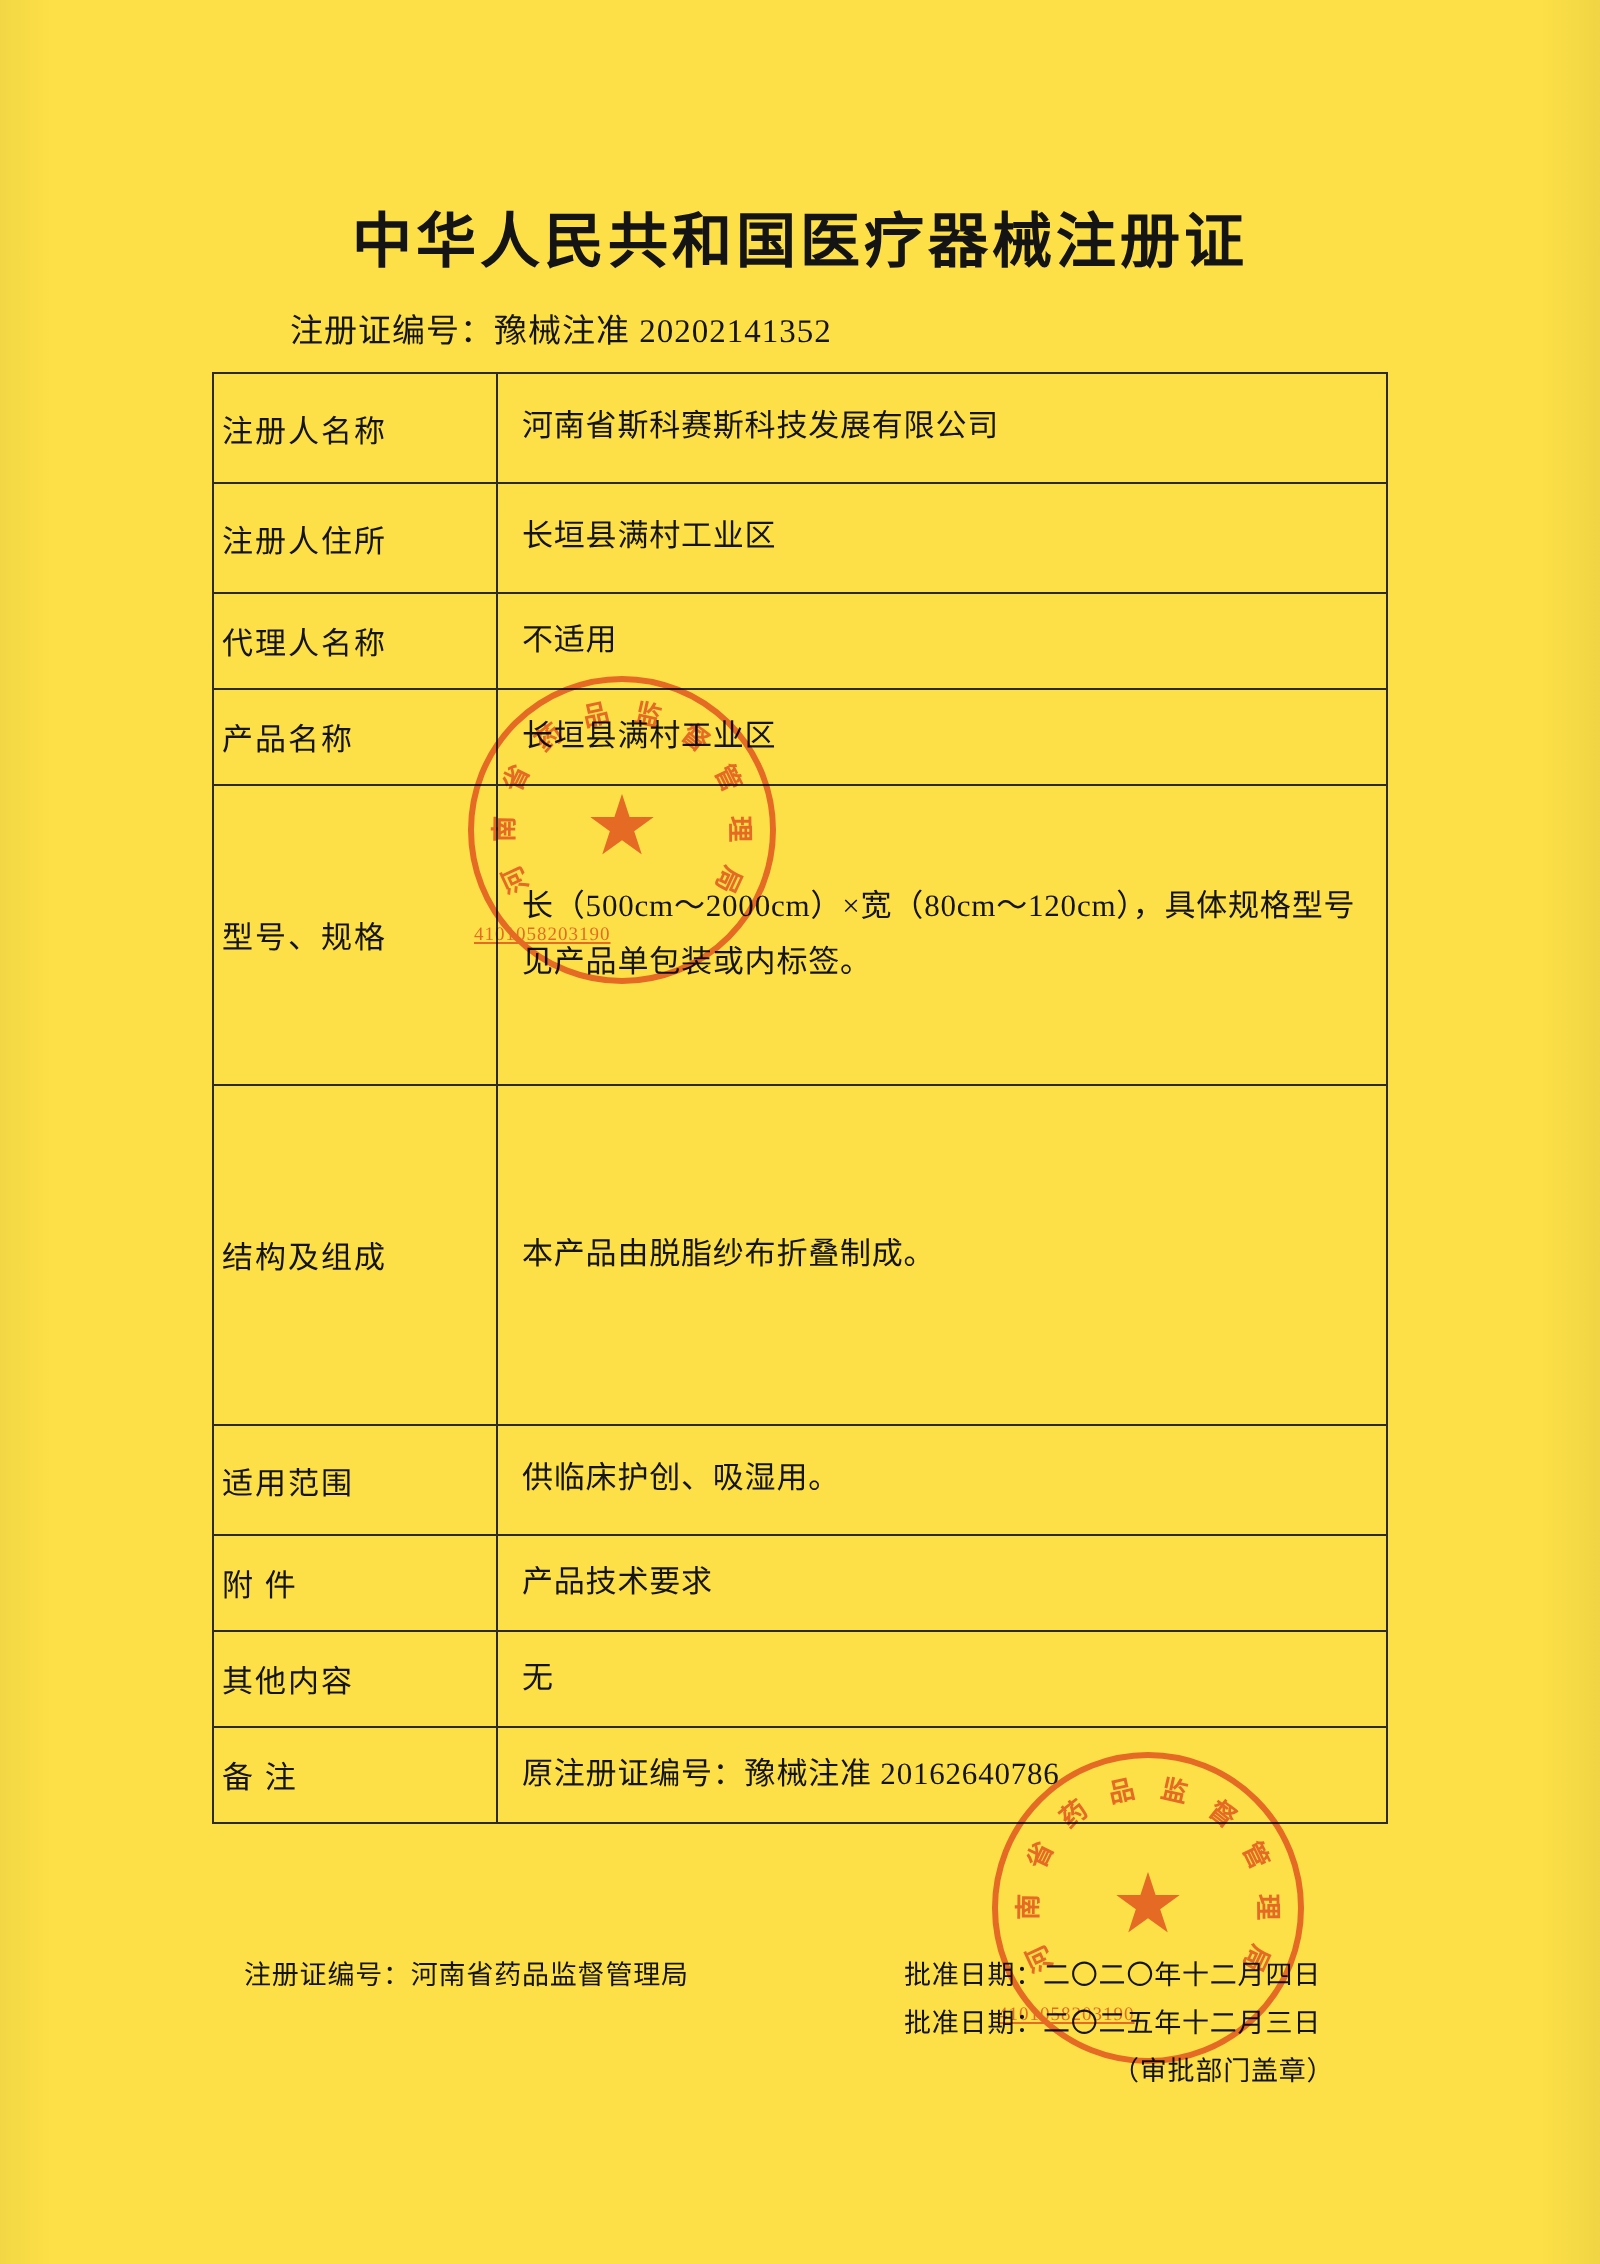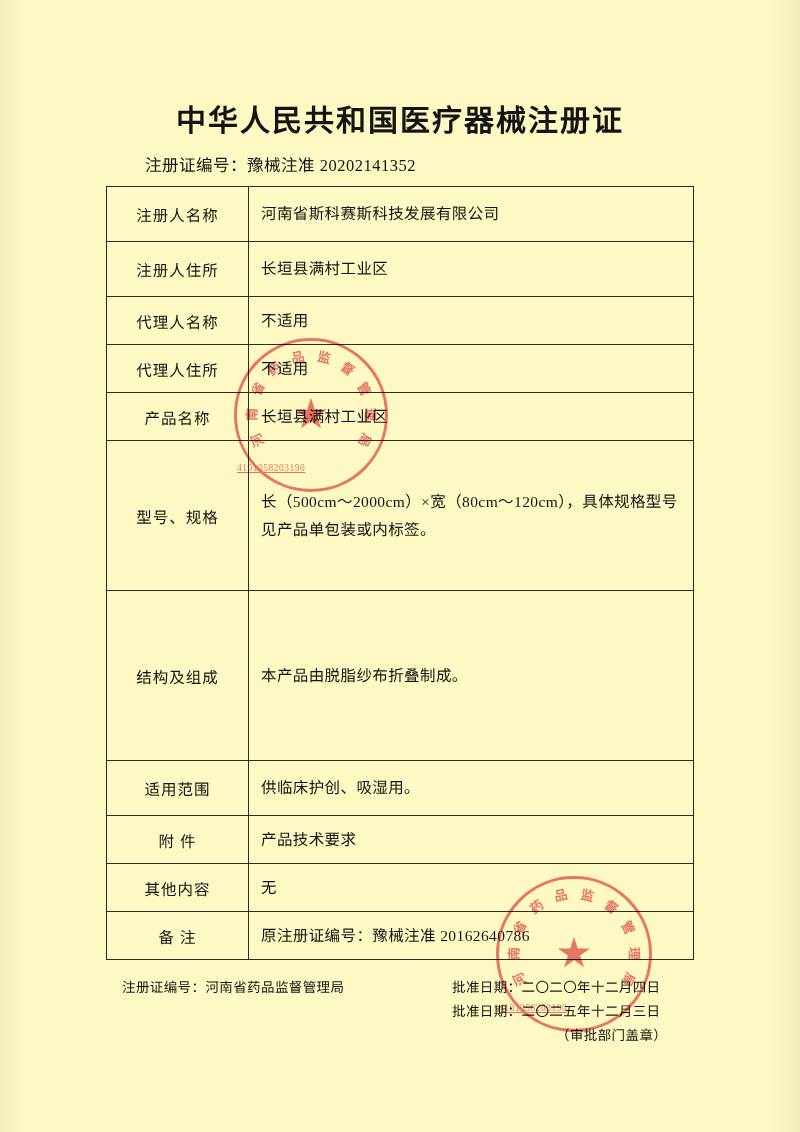--- a/index.html
+++ b/index.html
@@ -12,21 +12,21 @@
     height: 1132px;
     position: relative;
     font-family: "Liberation Serif", "DejaVu Serif", serif;
     color: #1a1a1a;
     overflow: hidden;
   }
 
   .page {
     position: absolute;
     inset: 0;
-    background: #fef9c3;
+    background: #fde047;
   }
 
   
   .page::before {
     content: "";
     position: absolute;
     left: 0; top: 0; bottom: 0;
     width: 26px;
     background: linear-gradient(to right, rgba(0,0,0,0.045), rgba(0,0,0,0));
     pointer-events: none;
@@ -70,21 +70,21 @@
     table-layout: fixed;
   }
   table.cert td {
     border: 1px solid #2b2b2b;
     font-size: 15.5px;
     color: #141414;
     vertical-align: middle;
   }
   td.label {
     width: 133px;
-    text-align: center;
+    text-align: left;
     padding: 0 4px;
     letter-spacing: 1px;
     white-space: nowrap;
   }
   td.value {
     padding: 6px 10px 6px 12px;
     line-height: 1.75;
     letter-spacing: 0.4px;
   }
   .r-h55 { height: 55px; }
@@ -194,24 +194,20 @@
       <tr class="r-h55">
         <td class="label">注册人名称</td>
         <td class="value">河南省斯科赛斯科技发展有限公司</td>
       </tr>
       <tr class="r-h55">
         <td class="label">注册人住所</td>
         <td class="value">长垣县满村工业区</td>
       </tr>
       <tr class="r-h48">
         <td class="label">代理人名称</td>
-        <td class="value">不适用</td>
-      </tr>
-      <tr class="r-h48">
-        <td class="label">代理人住所</td>
         <td class="value">不适用</td>
       </tr>
       <tr class="r-h48">
         <td class="label">产品名称</td>
         <td class="value">长垣县满村工业区</td>
       </tr>
       <tr class="r-h150">
         <td class="label">型号、规格</td>
         <td class="value value-small">长（500cm～2000cm）×宽（80cm～120cm），具体规格型号见产品单包装或内标签。</td>
       </tr>

